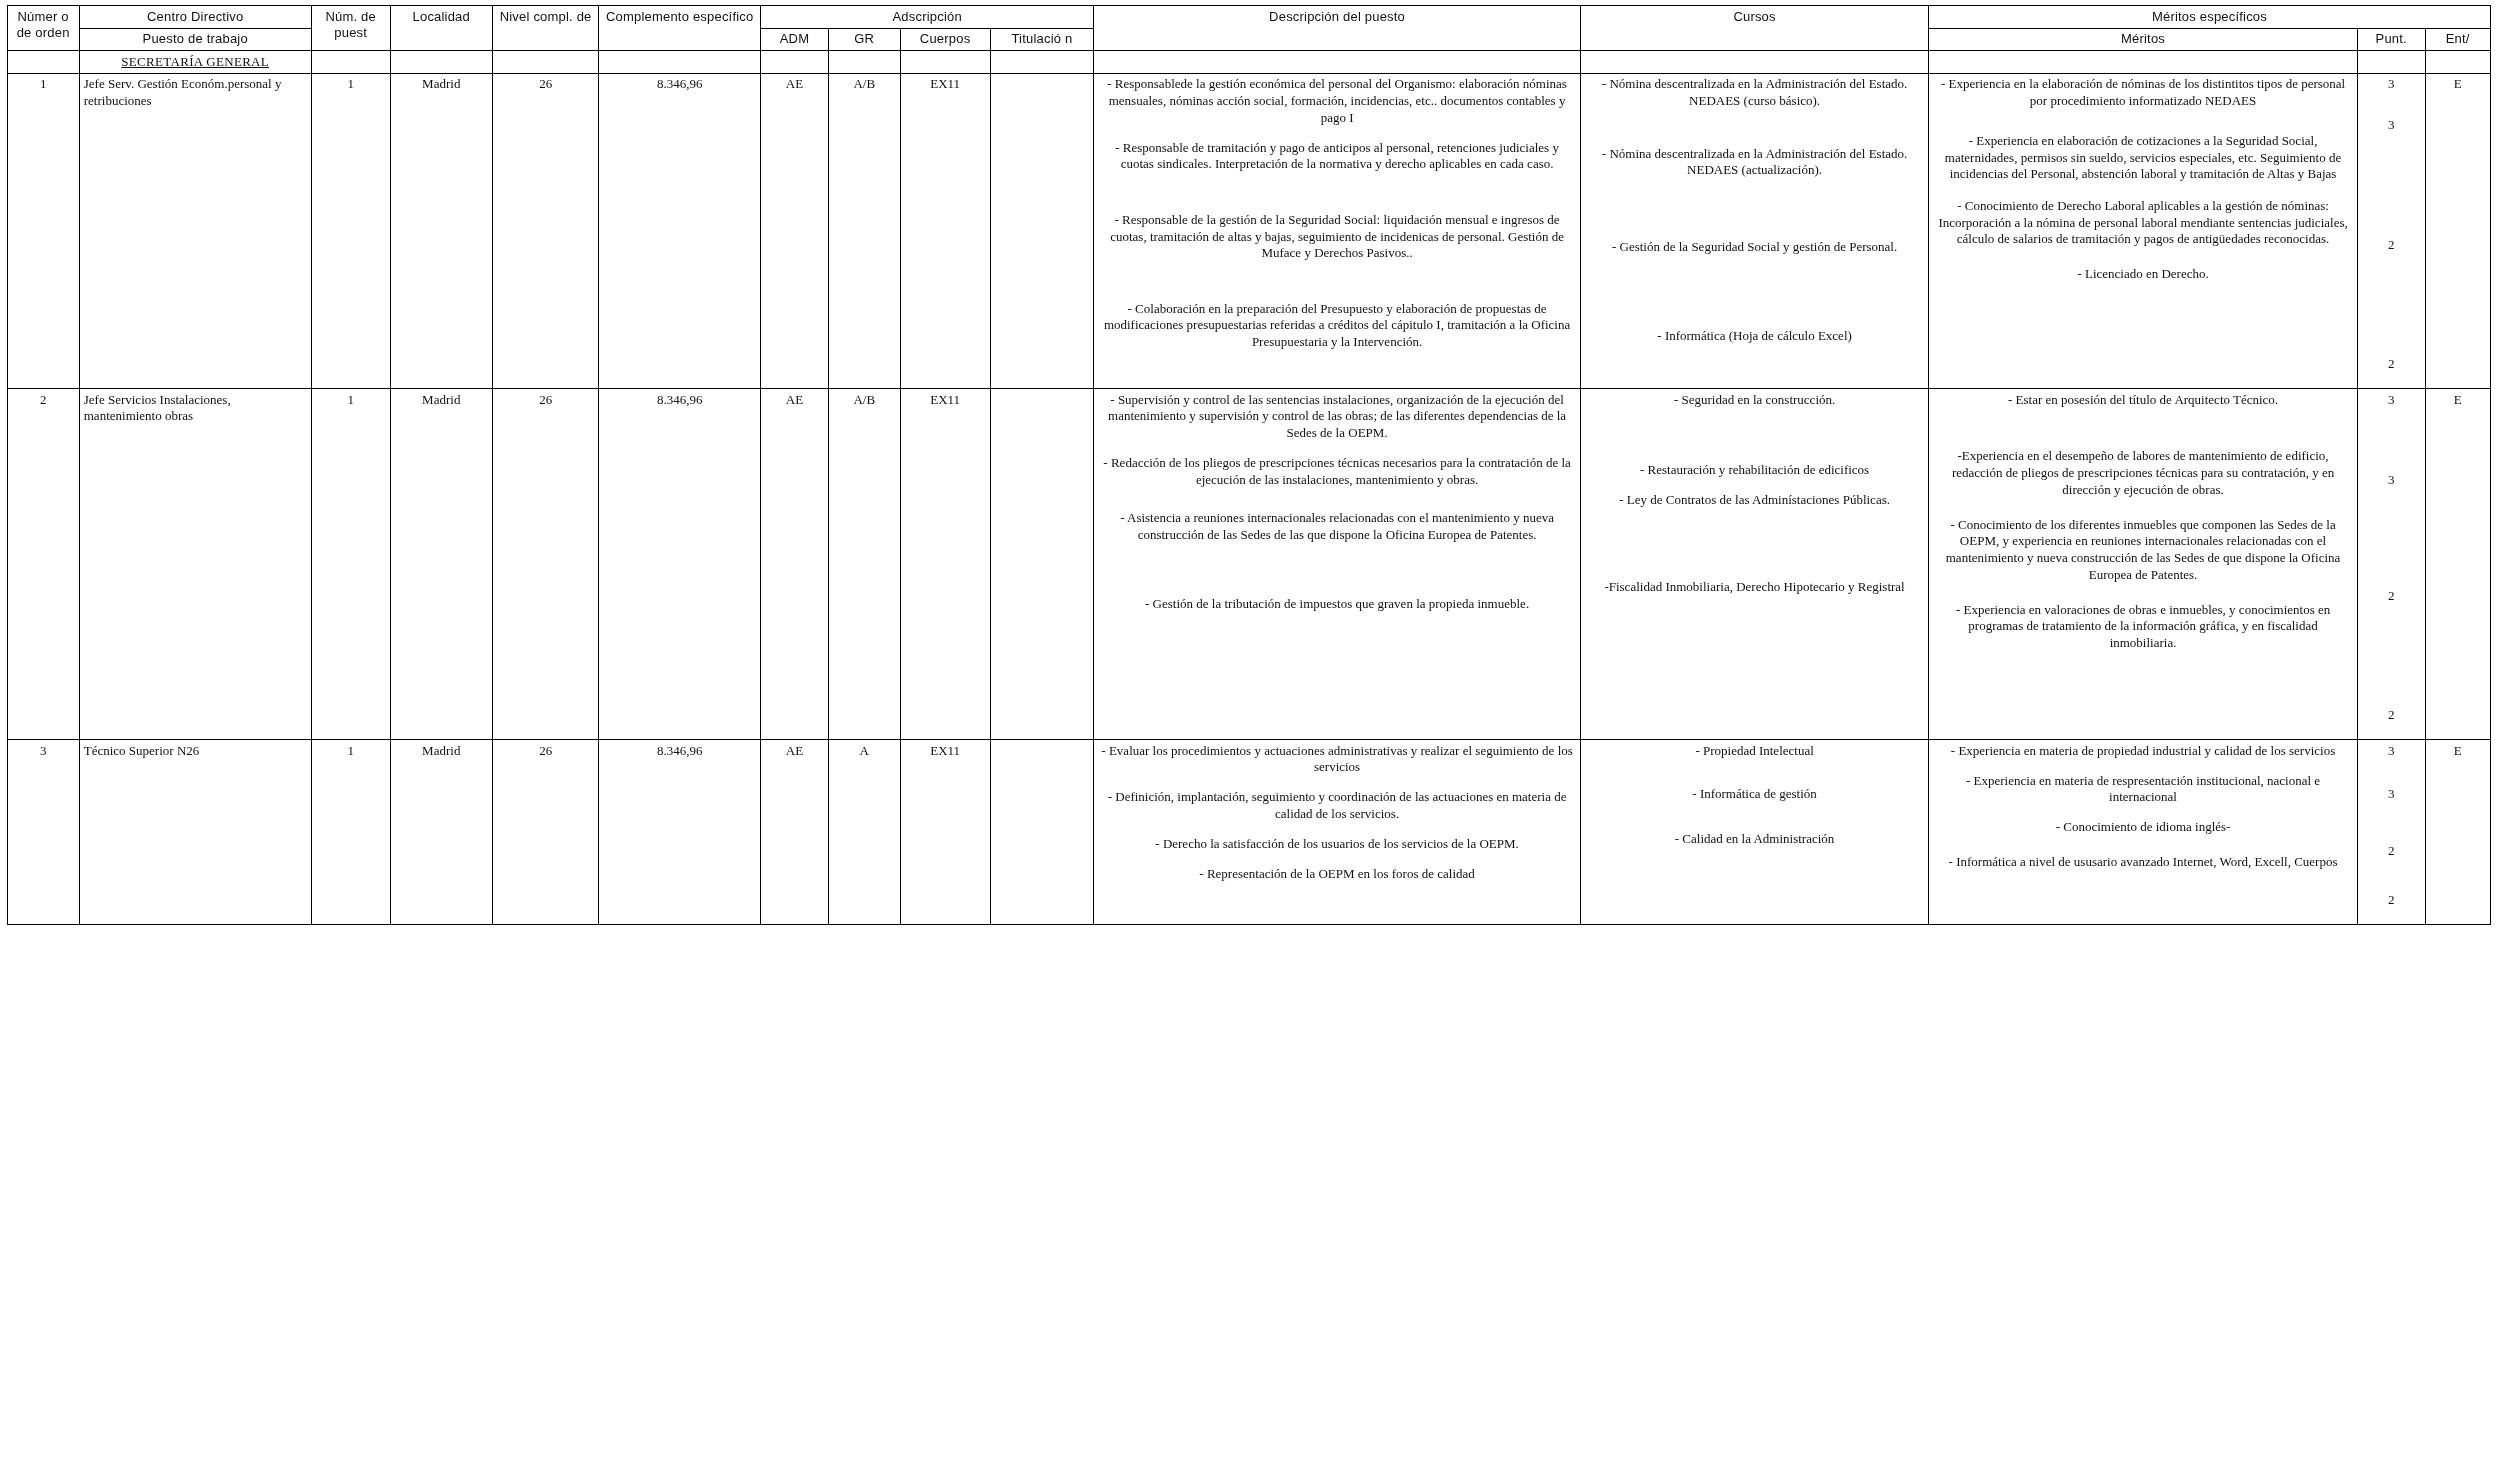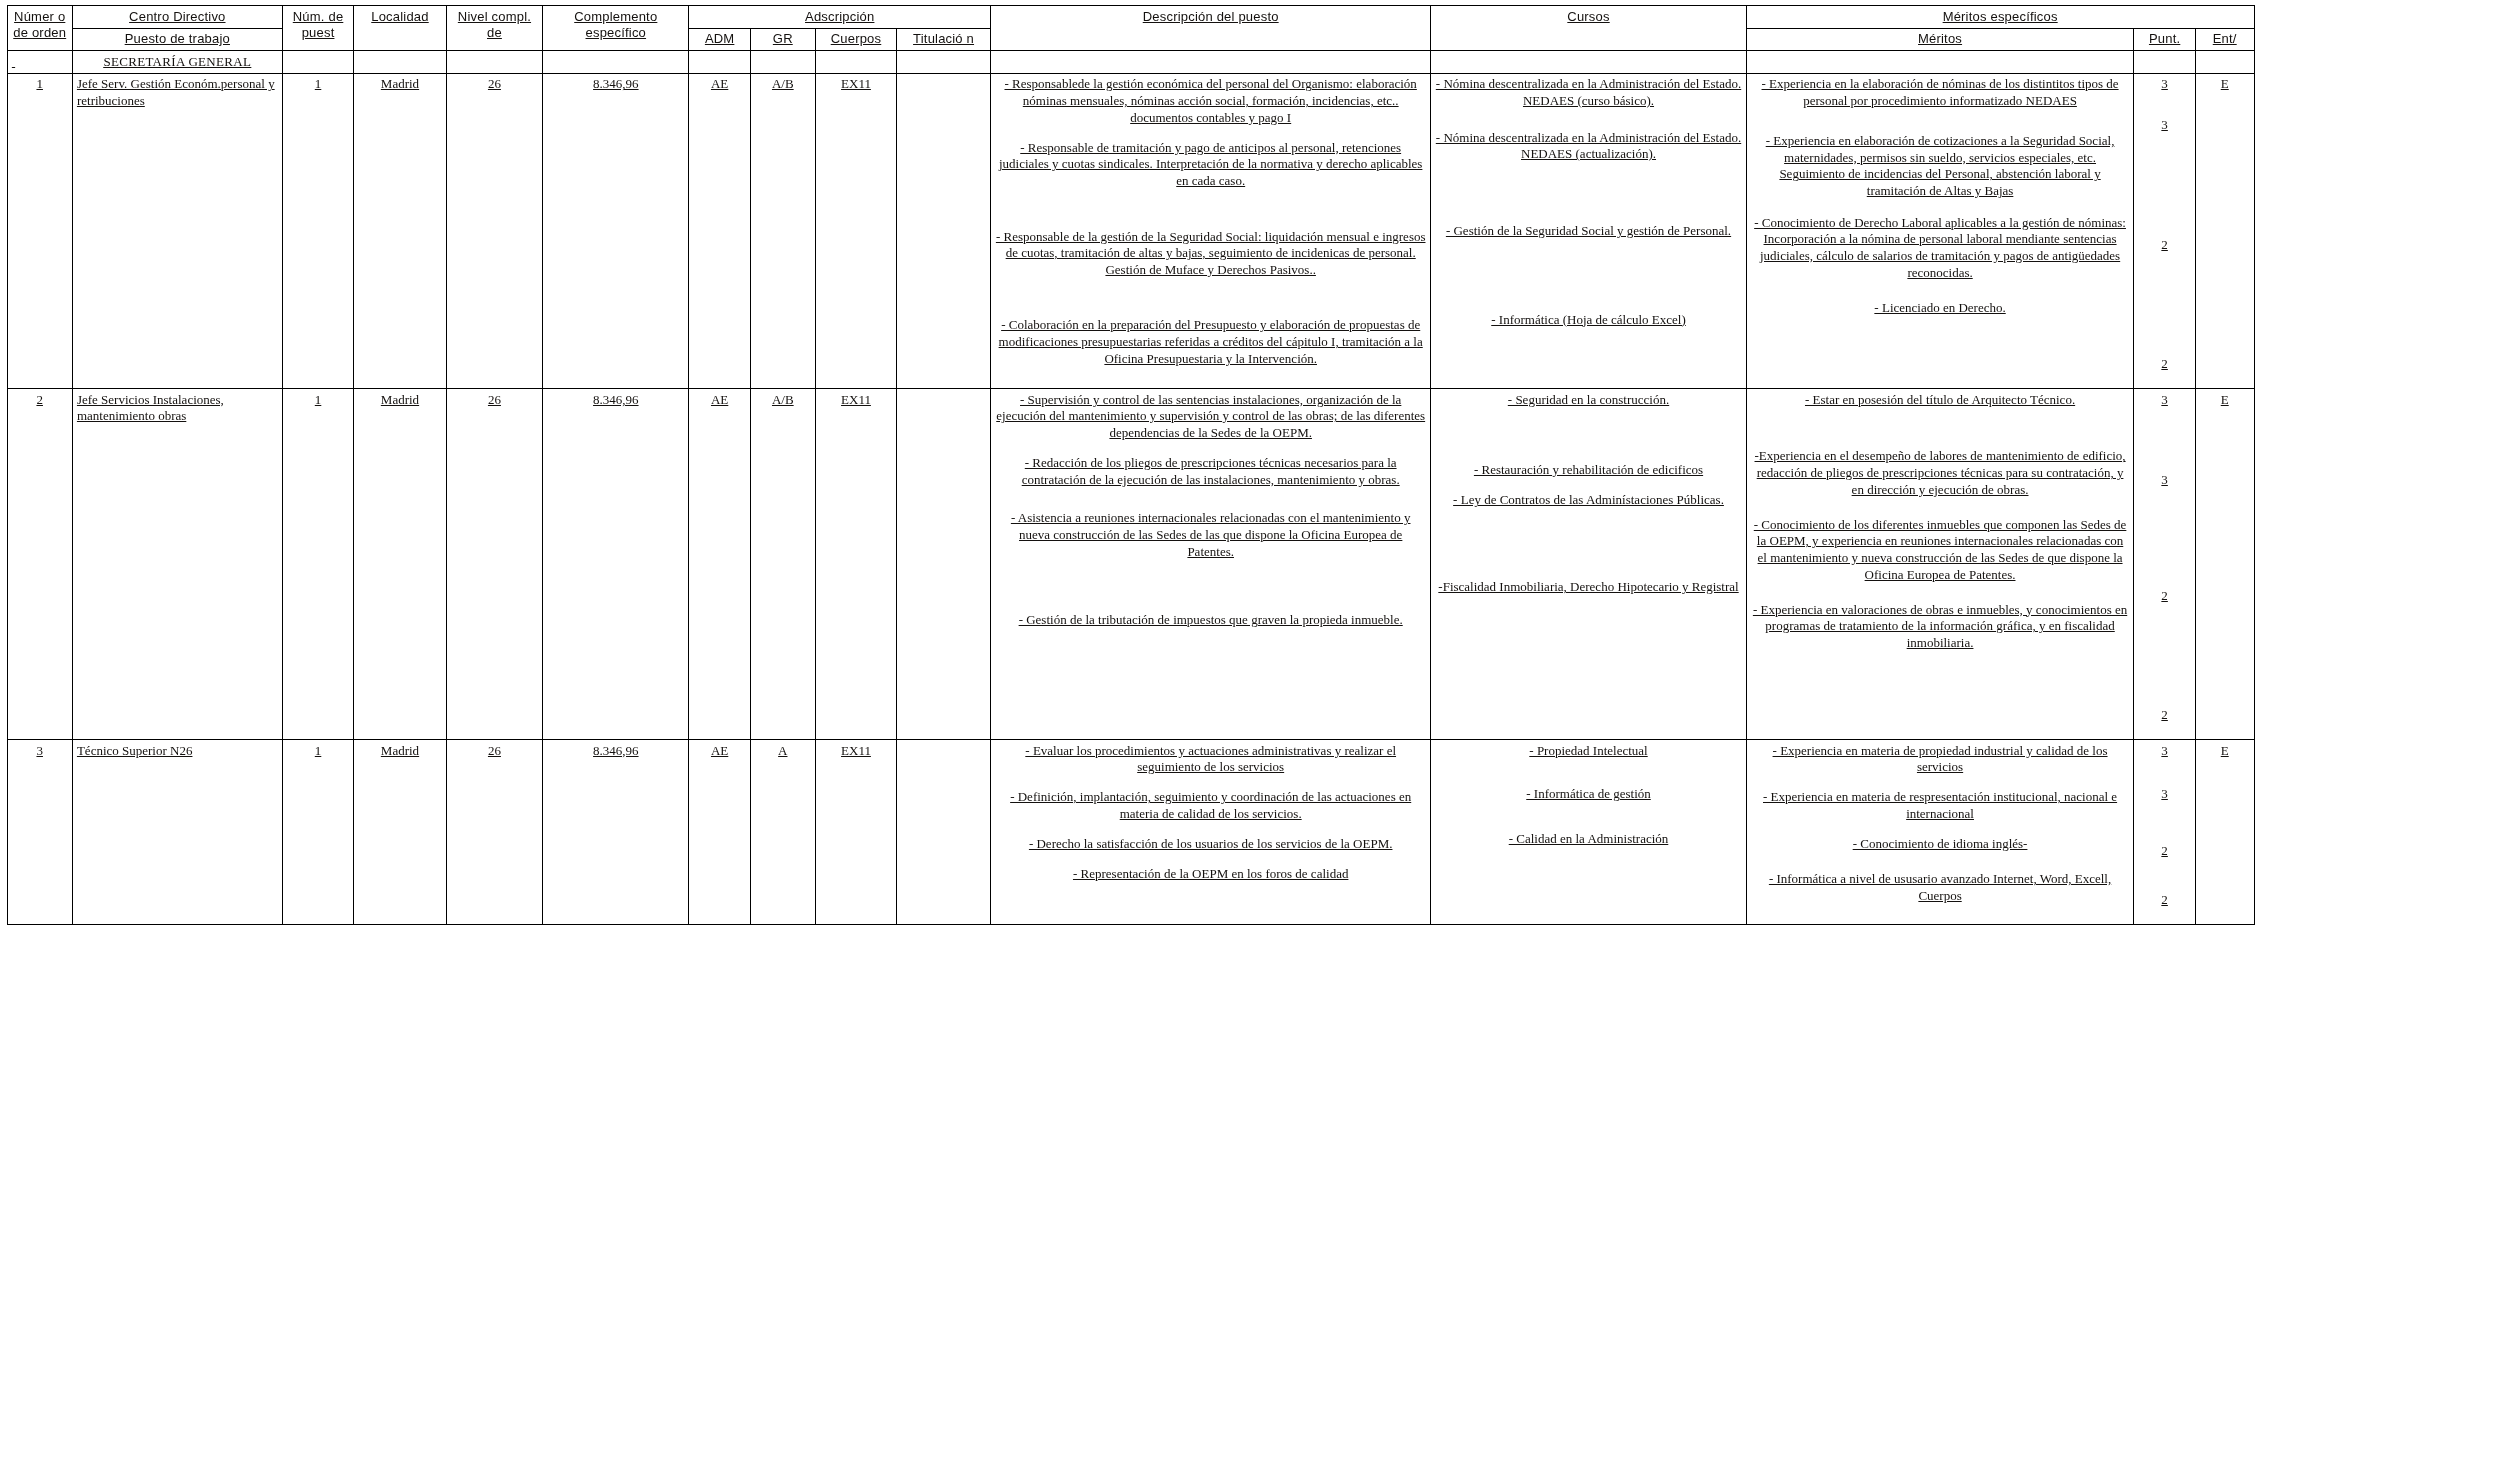--- a/index.html
+++ b/index.html
@@ -17,24 +17,23 @@
   .page {
     position: relative;
     width: 2512px;
     height: 1480px;
     padding: 0;
     box-sizing: border-box;
   }
   table.sheet {
     border-collapse: collapse;
     table-layout: fixed;
-    width: 2248px;
+    width: 2484px;
     margin-left: 6.7px;
     margin-top: 5px;
-    text-decoration: underline;
   }
   table.sheet td, table.sheet th {
     border: 0.8px solid #000;
     vertical-align: top;
     padding: 2.5px 4.2px;
     font-size: 13px;
     line-height: 1.28;
     font-weight: normal;
   }
   th {
@@ -171,21 +170,21 @@
         <td class="center">EX11</td>
         <td class="center"></td>
         <td class="desc-list">
           <p>- Responsablede la gestión económica del personal del Organismo: elaboración nóminas mensuales, nóminas acción social, formación, incidencias, etc.. documentos contables y pago I</p>
           <p>- Responsable de tramitación y pago de anticipos al personal, retenciones judiciales y cuotas sindicales. Interpretación de la normativa y derecho aplicables en cada caso.</p>
           <p style="margin-top:39px">- Responsable de la gestión de la Seguridad Social: liquidación mensual e ingresos de cuotas, tramitación de altas y bajas, seguimiento de incidenicas de personal. Gestión de Muface y Derechos Pasivos..</p>
           <p style="margin-top:39px">- Colaboración en la preparación del Presupuesto y elaboración de propuestas de modificaciones presupuestarias referidas a créditos del cápitulo I, tramitación a la Oficina Presupuestaria y la Intervención.</p>
         </td>
         <td class="cursos-list">
           <p>- Nómina descentralizada en la Administración del Estado. NEDAES (curso básico).</p>
-          <p style="margin-top:20px">- Nómina descentralizada en la Administración del Estado. NEDAES (actualización).</p>
+          <p style="margin-top:36px">- Nómina descentralizada en la Administración del Estado. NEDAES (actualización).</p>
           <p style="margin-top:60px">- Gestión de la Seguridad Social y gestión de Personal.</p>
           <p style="margin-top:72px">- Informática (Hoja de cálculo Excel)</p>
         </td>
         <td class="merit-list">
           <p>- Experiencia en la elaboración de nóminas de los distintitos tipos de personal por procedimiento informatizado NEDAES</p>
           <p style="margin-top:23.5px">- Experiencia en elaboración de cotizaciones a la Seguridad Social, maternidades, permisos sin sueldo, servicios especiales, etc. Seguimiento de incidencias del Personal, abstención laboral y tramitación de Altas y Bajas</p>
           <p style="margin-top:15px">- Conocimiento de Derecho Laboral aplicables a la gestión de nóminas: Incorporación a la nómina de personal laboral mendiante sentencias judiciales, cálculo de salarios de tramitación y  pagos de antigüedades reconocidas.</p>
           <p style="margin-top:18.4px">- Licenciado en Derecho.</p>
         </td>
         <td class="punt-list">

